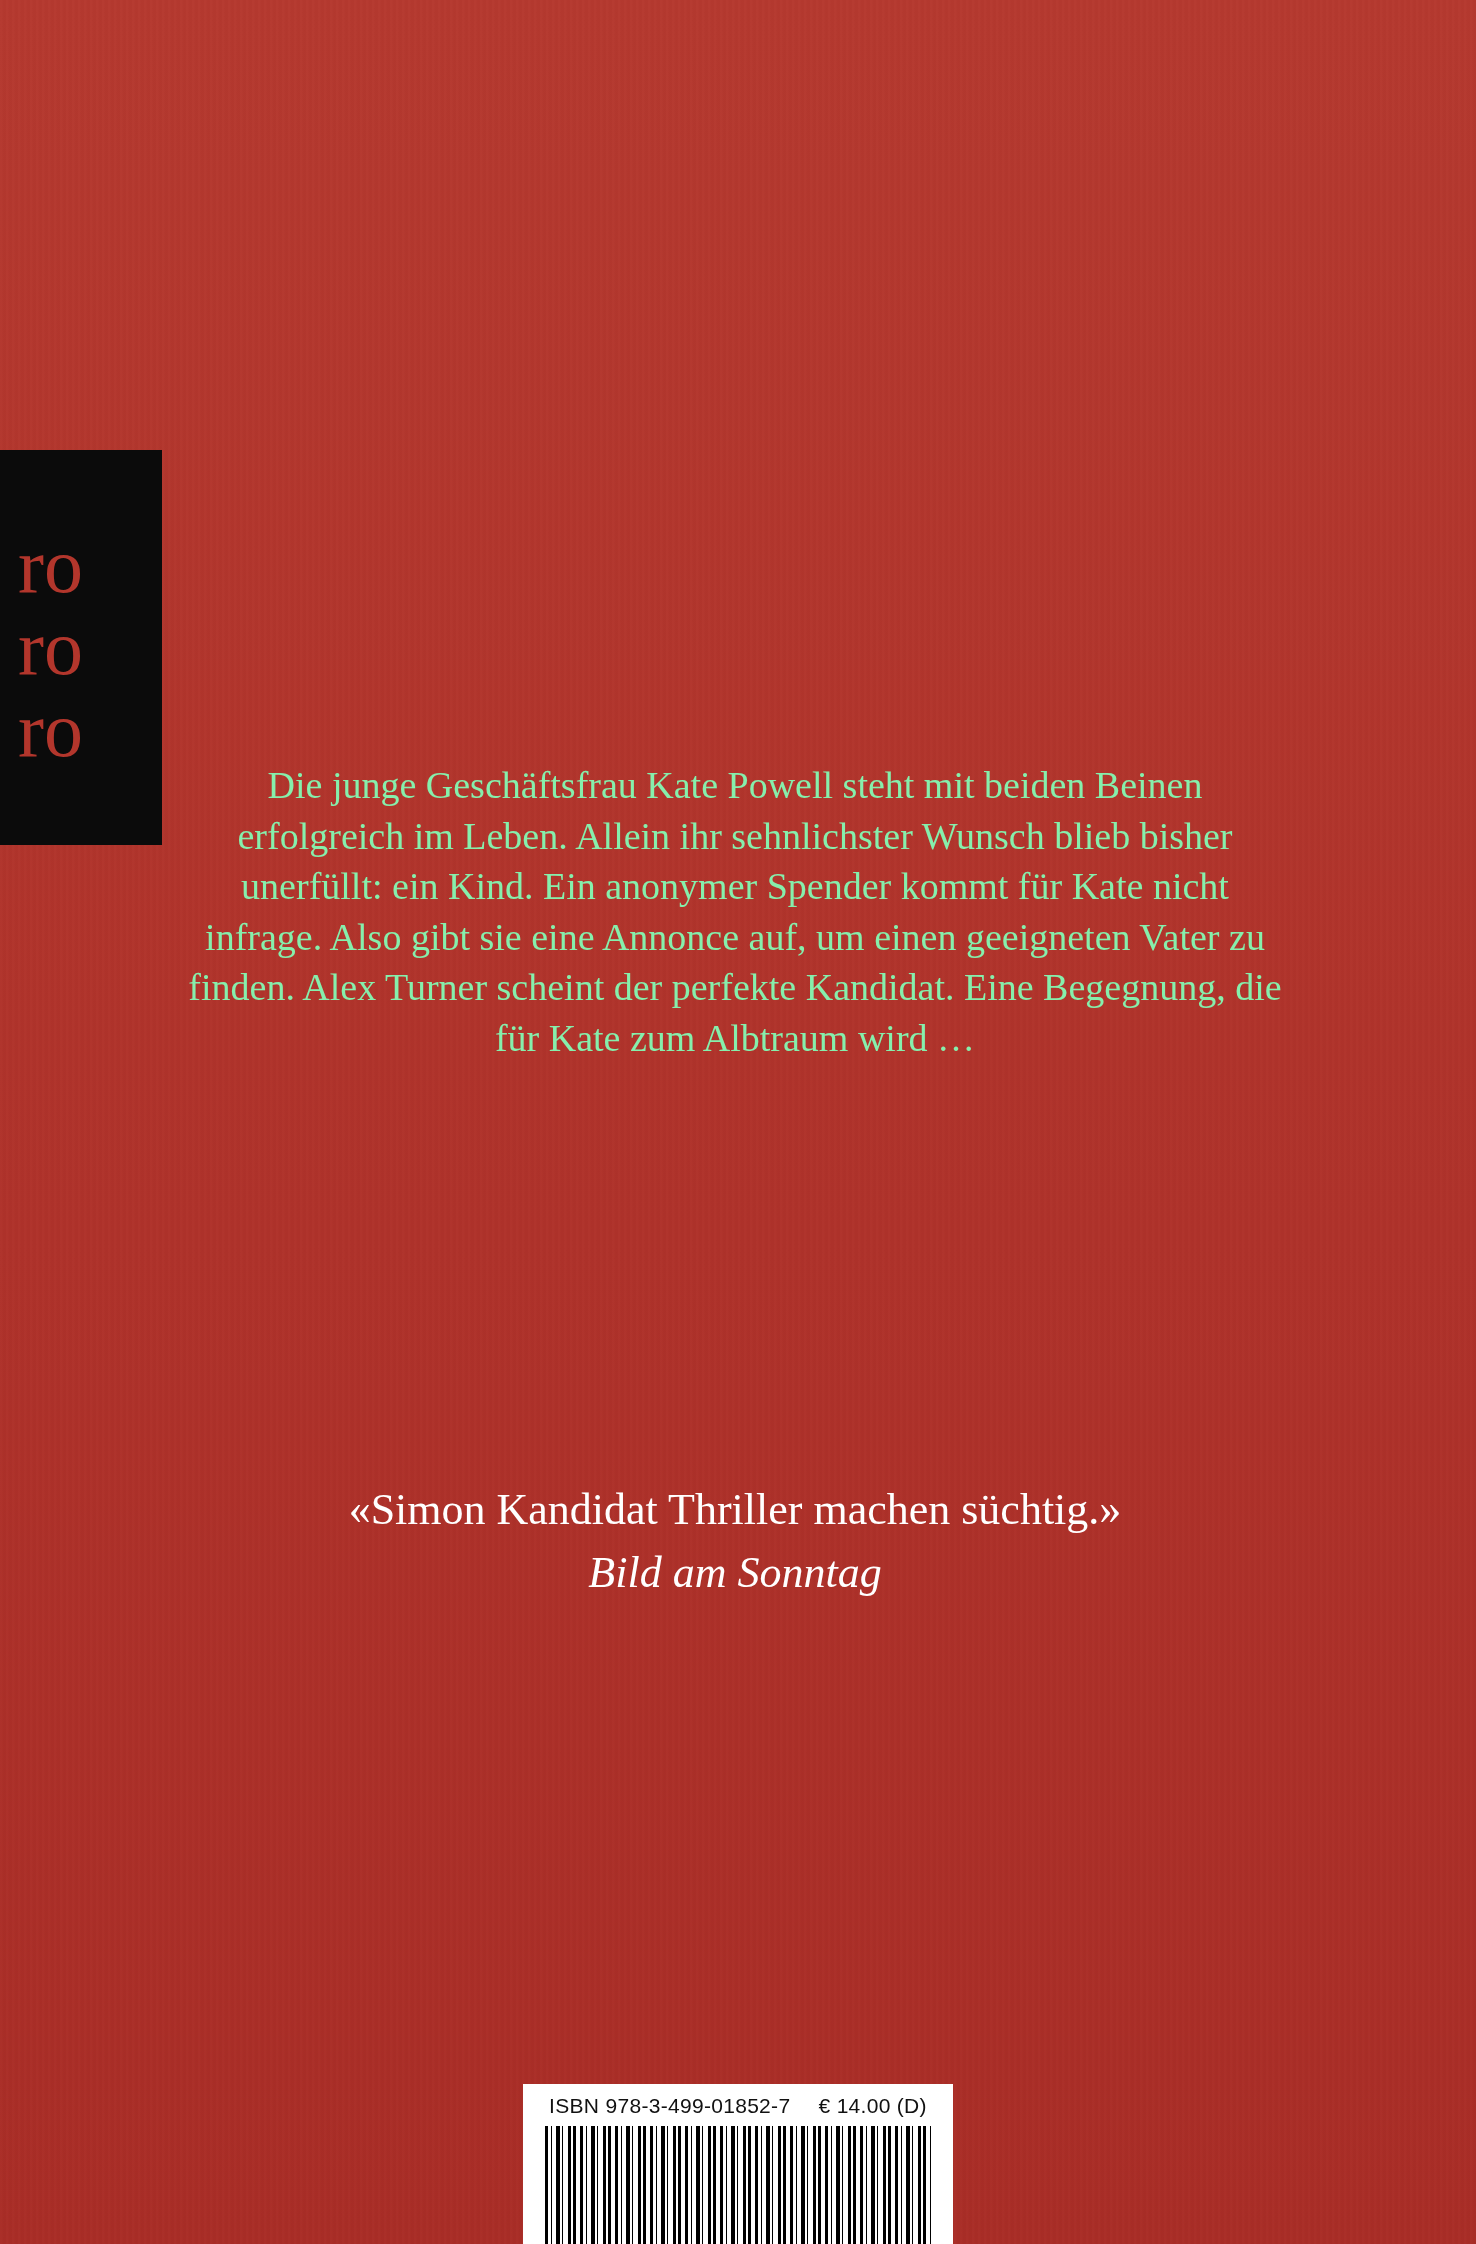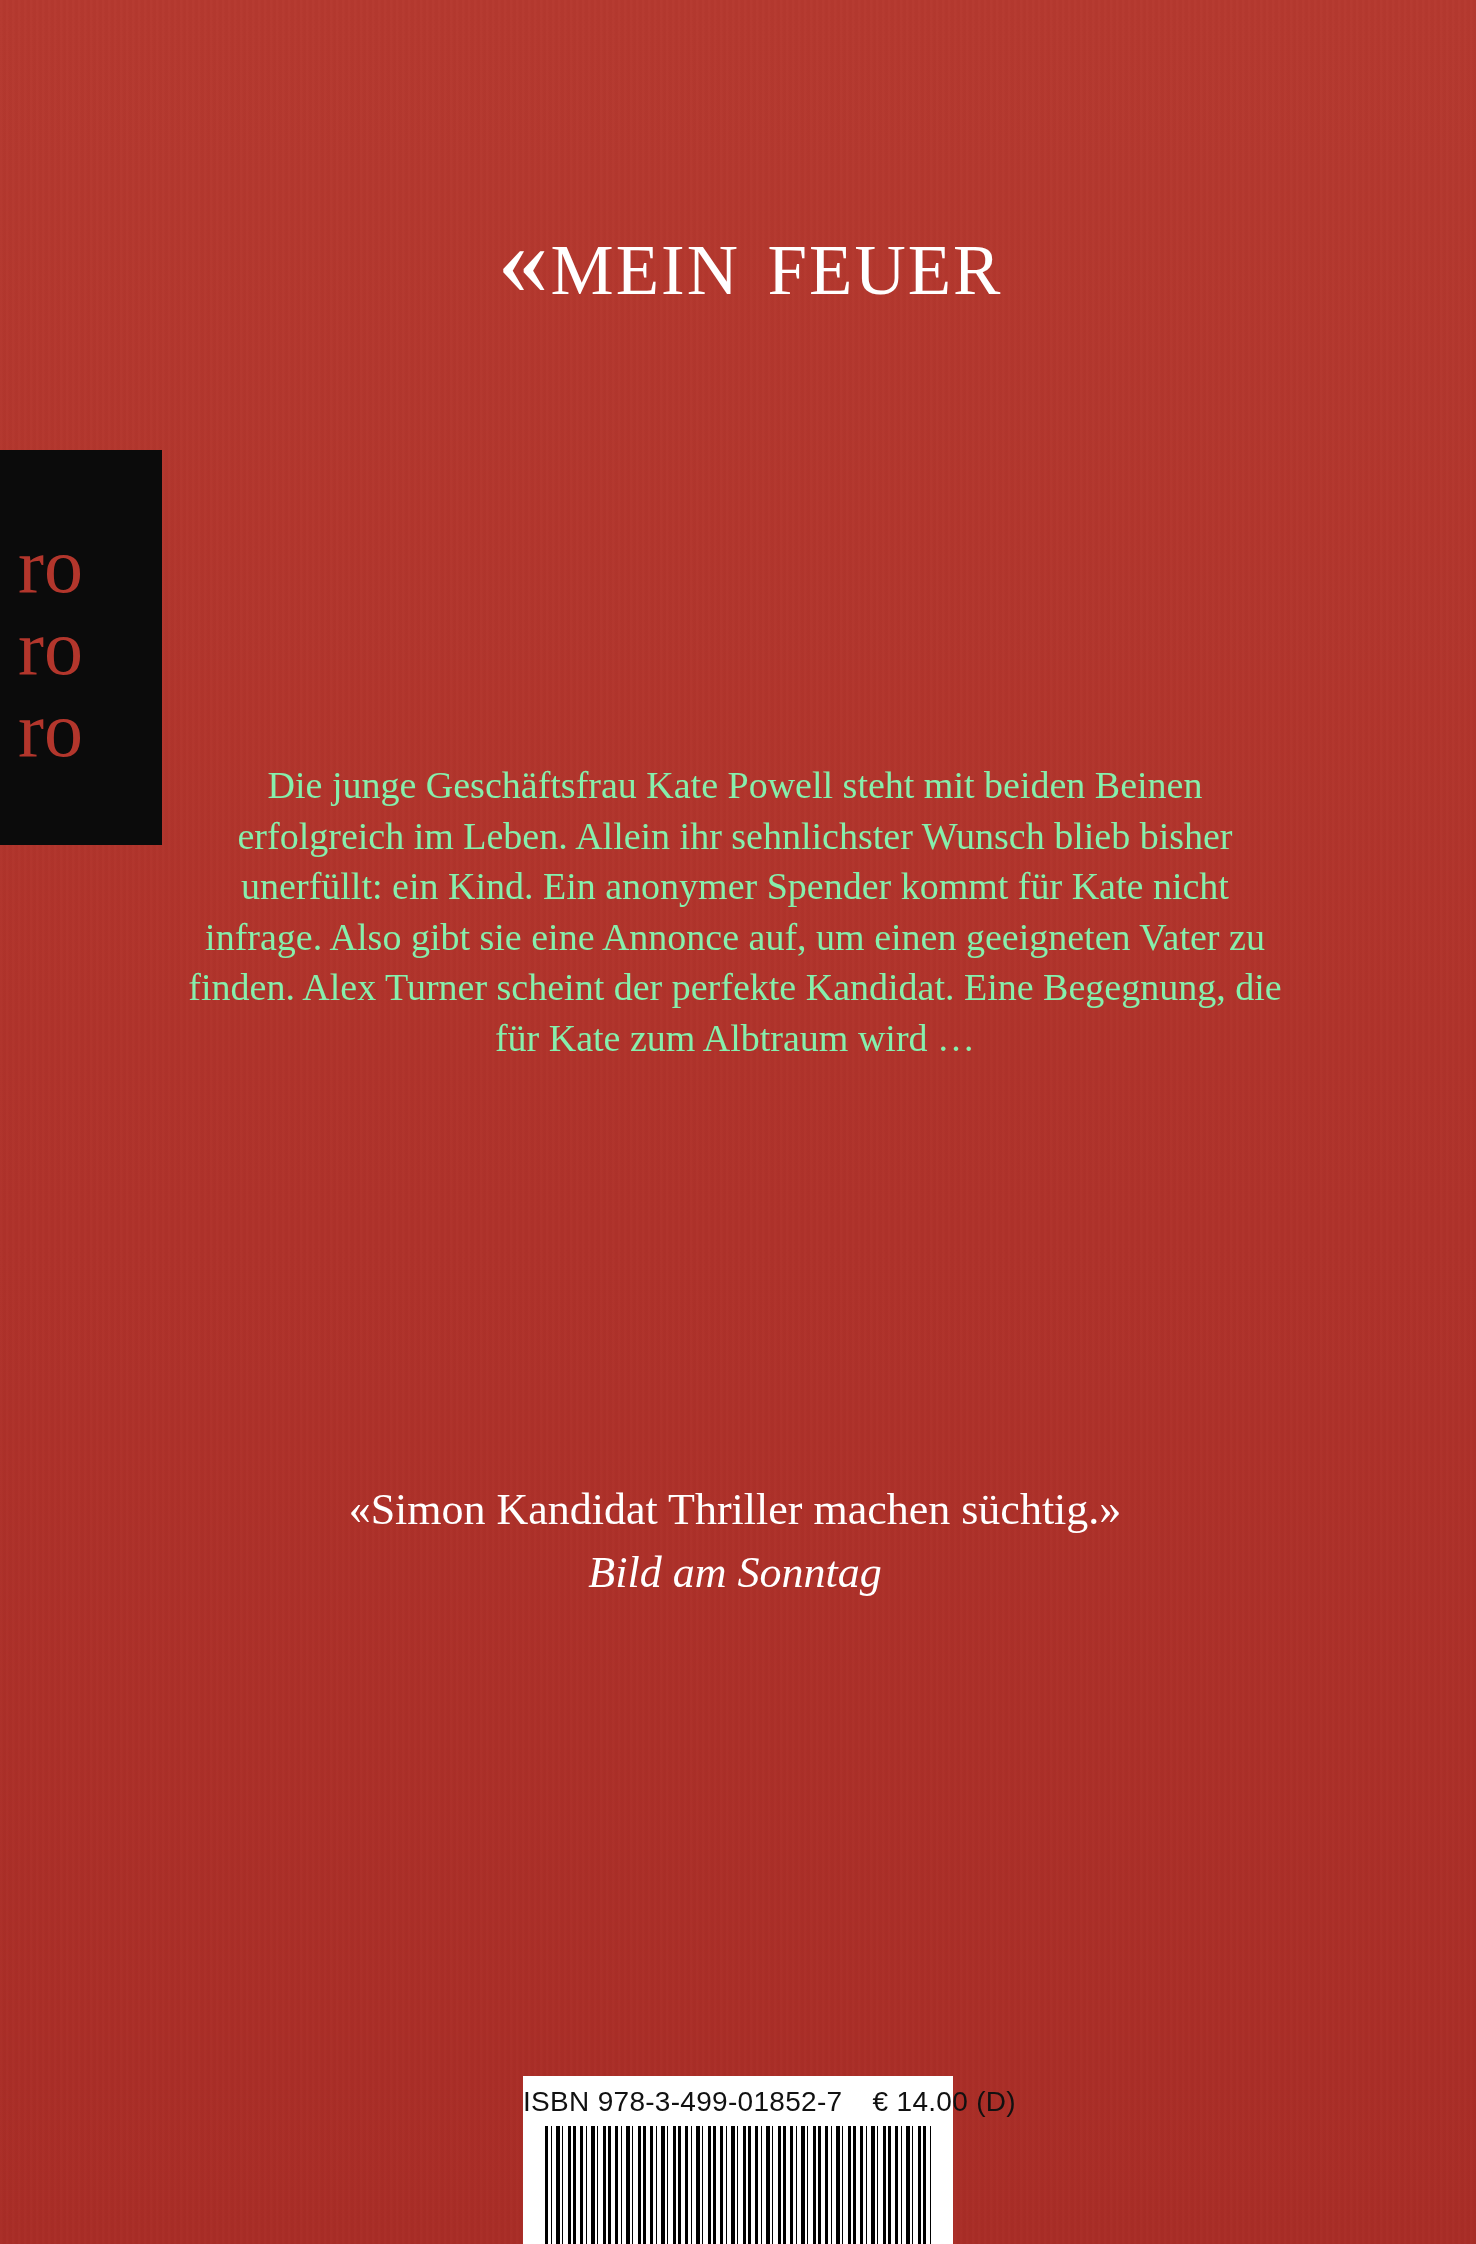--- a/index.html
+++ b/index.html
@@ -121,21 +121,21 @@
     left: 50%;
     transform: translateX(-50%);
     bottom: 0;
     width: 430px;
     background: #ffffff;
     padding: 0;
     text-align: center;
   }
   .barcode-meta {
     font-family: "Liberation Sans", sans-serif;
-    font-size: 28px;
+    font-size: 21px;
     color: #111;
     padding: 10px 0 8px 0;
     letter-spacing: 0.3px;
     white-space: nowrap;
   }
   .barcode-meta .price { margin-left: 22px; }
   .barcode-bars {
     height: 118px;
     margin: 0 22px;
     background:
@@ -161,21 +161,20 @@
 
 <div class="content">
 
   <div class="logo-block">
     <div class="logo-line l1">ro</div>
     <div class="logo-line l2">ro</div>
     <div class="logo-line l3">ro</div>
   </div>
 
   <div class="headline">
-    <div class="sc">«Mein Feuer</div>
   </div>
 
   <div class="blurb">Die junge Geschäftsfrau Kate Powell steht mit beiden Beinen erfolgreich im Leben. Allein ihr sehnlichster Wunsch blieb bisher unerfüllt: ein Kind. Ein anonymer Spender kommt für Kate nicht infrage. Also gibt sie eine Annonce auf, um einen geeigneten Vater zu finden. Alex Turner scheint der perfekte Kandidat. Eine Begegnung, die für Kate zum Albtraum wird …</div>
 
   <div class="press">
     <div class="quote">«Simon Kandidat Thriller machen süchtig.»</div>
     <div class="source">Bild am Sonntag</div>
   </div>
 
   <div class="barcode-wrap">

